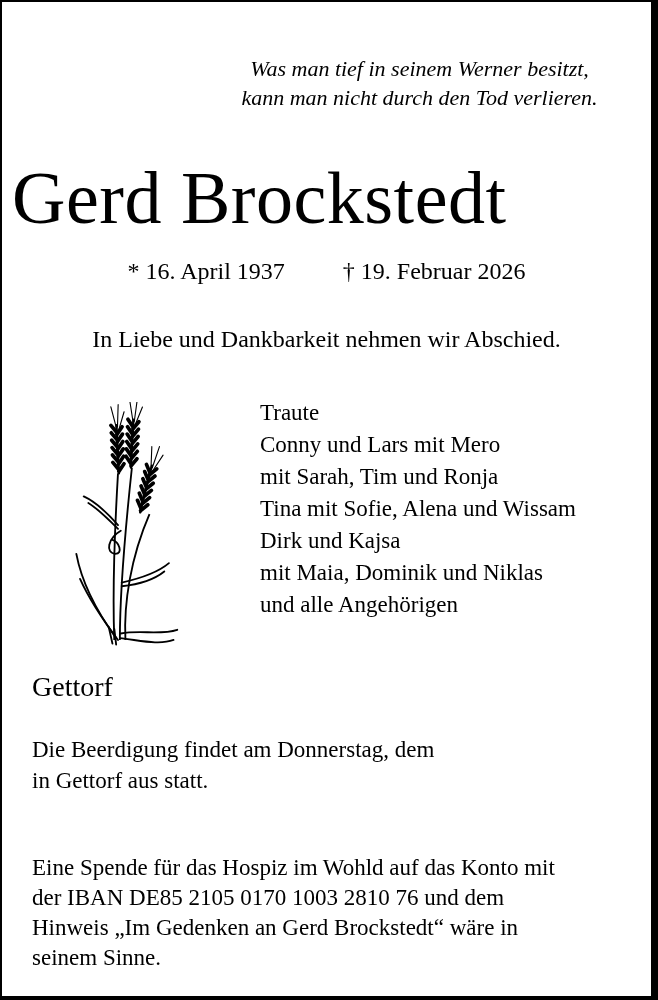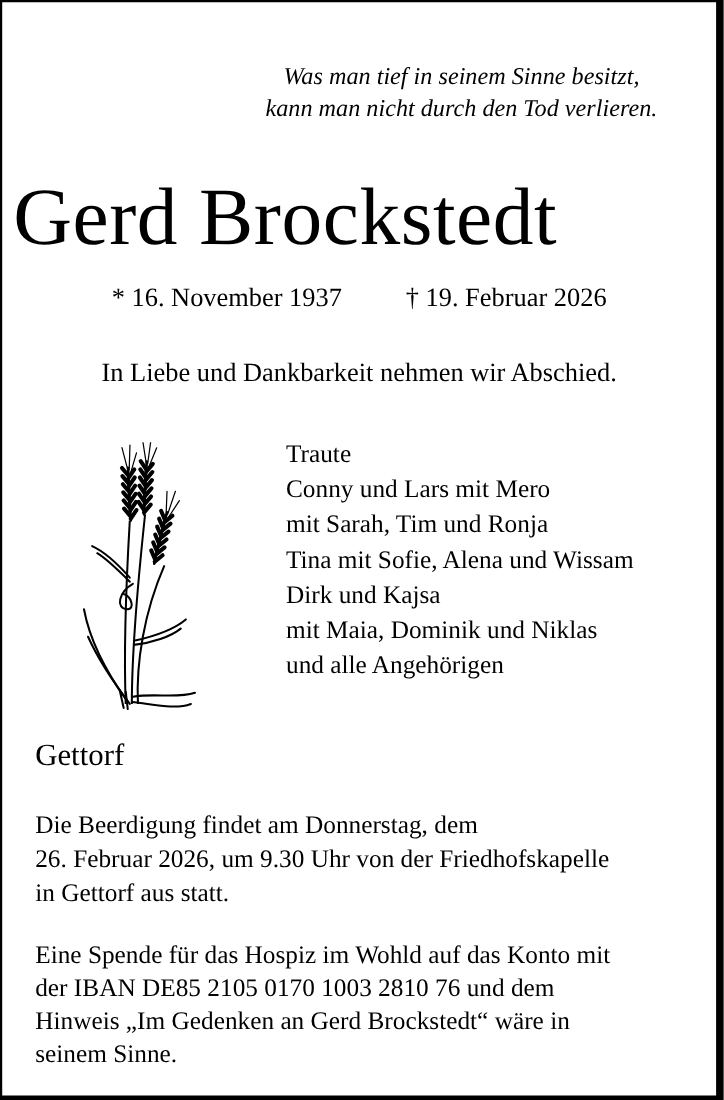--- a/index.html
+++ b/index.html
@@ -81,28 +81,28 @@
   }
   .para.funeral { top: 732px; }
   .para.donation { top: 851px; line-height: 30px; }
 </style>
 </head>
 <body>
 
 <div class="page">
 
   <div class="epigraph">
-    <div>Was man tief in seinem Sinne besitzt,</div>
+    <div>Was man tief in seinem Werner besitzt,</div>
     <div>kann man nicht durch den Tod verlieren.</div>
   </div>
 
   <h1 class="name">Gerd Brockstedt</h1>
 
   <div class="dates">
-    <span>* 16. November 1937</span>
+    <span>* 16. April 1937</span>
     <span>† 19. Februar 2026</span>
   </div>
 
   <div class="intro">In Liebe und Dankbarkeit nehmen wir Abschied.</div>
 
   <svg class="wheat" viewBox="0 0 135 260" width="125" height="250" aria-hidden="true">
     <defs>
       <g id="ear" stroke="#000" fill="none" stroke-linecap="round">
         <path d="M0,10 L-5,-14" stroke-width="1.2"></path>
         <path d="M1,8 L3,-16" stroke-width="1.2"></path>
@@ -152,21 +152,20 @@
     <div>Tina mit Sofie, Alena und Wissam</div>
     <div>Dirk und Kajsa</div>
     <div>mit Maia, Dominik und Niklas</div>
     <div>und alle Angehörigen</div>
   </div>
 
   <div class="place">Gettorf</div>
 
   <div class="para funeral">
     <div>Die Beerdigung findet am Donnerstag, dem</div>
-    <div>26. Februar 2026, um 9.30 Uhr von der Friedhofskapelle</div>
     <div>in Gettorf aus statt.</div>
   </div>
 
   <div class="para donation">
     <div>Eine Spende für das Hospiz im Wohld auf das Konto mit</div>
     <div>der IBAN DE85 2105 0170 1003 2810 76 und dem</div>
     <div>Hinweis „Im Gedenken an Gerd Brockstedt“ wäre in</div>
     <div>seinem Sinne.</div>
   </div>
 

